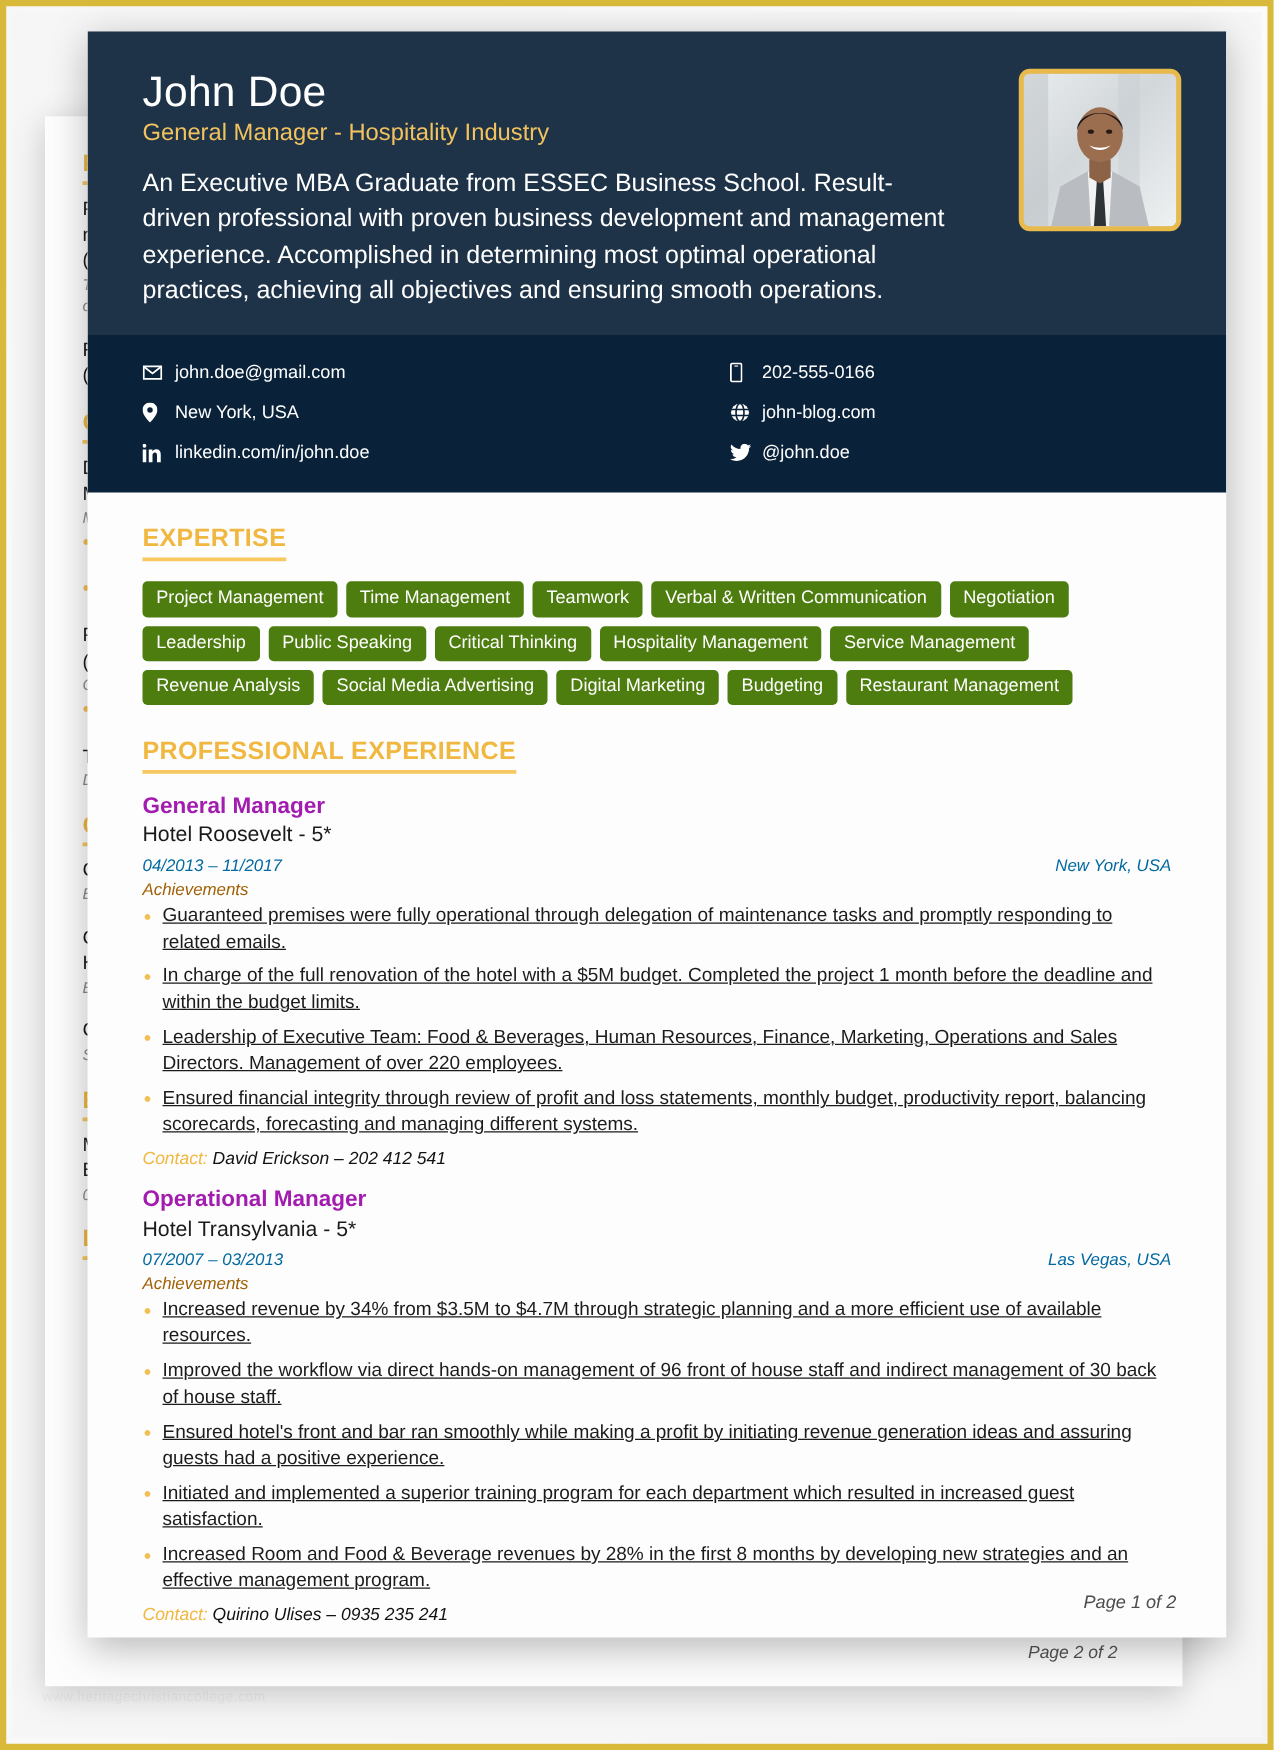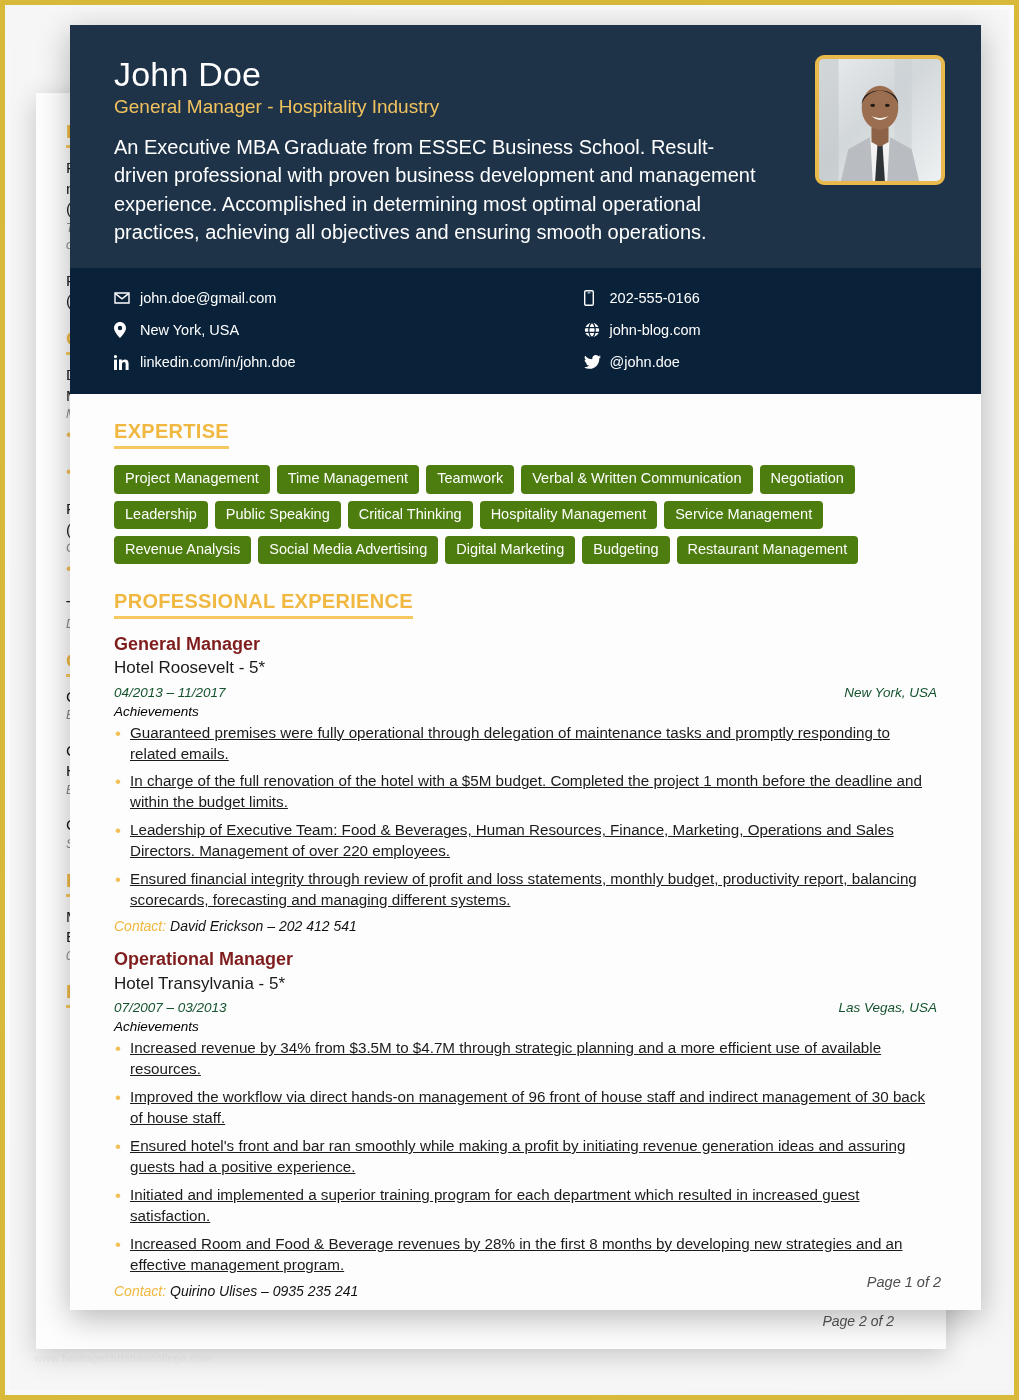--- a/index.html
+++ b/index.html
@@ -134,29 +134,29 @@
   }
   .tags { display: flex; flex-wrap: wrap; gap: 7px 7px; margin-top: 16px; }
   .tag {
     background: #4d7c0f; color: #ffffff; font-size: 14.5px;
     border-radius: 4px; padding: 5px 11px 6px 11px; line-height: 1.18;
     white-space: nowrap;
   }
 
   .exp-wrap { margin-top: 26px; }
   .job { margin-top: 14px; }
-  .job-title { font-size: 18px; font-weight: bold; color: #7f1d1d; line-height: 1.3; }
+  .job-title { font-size: 18px; font-weight: bold; color: #a21caf; line-height: 1.3; }
   .job-org { font-size: 17px; color: #1a1a1a; line-height: 1.32; margin-top: 1px; }
   .job-meta {
     display: flex; justify-content: space-between;
-    font-size: 13.5px; font-style: italic; color: #14532d;
+    font-size: 13.5px; font-style: italic; color: #0369a1;
     margin-top: 5px;
   }
   .ach-lbl {
-    font-size: 13.5px; font-style: italic; color: #000000; margin-top: 4px;
+    font-size: 13.5px; font-style: italic; color: #a16207; margin-top: 4px;
   }
   ul.ach { list-style: none; margin-top: 4px; }
   ul.ach li {
     position: relative; padding-left: 16px;
     font-size: 15.2px; color: #1b1b1b; line-height: 1.38;
     margin-bottom: 7px;
     text-decoration: underline;
   }
   ul.ach li::before {
     content: "\2022"; position: absolute; left: 1px; top: -1px;

